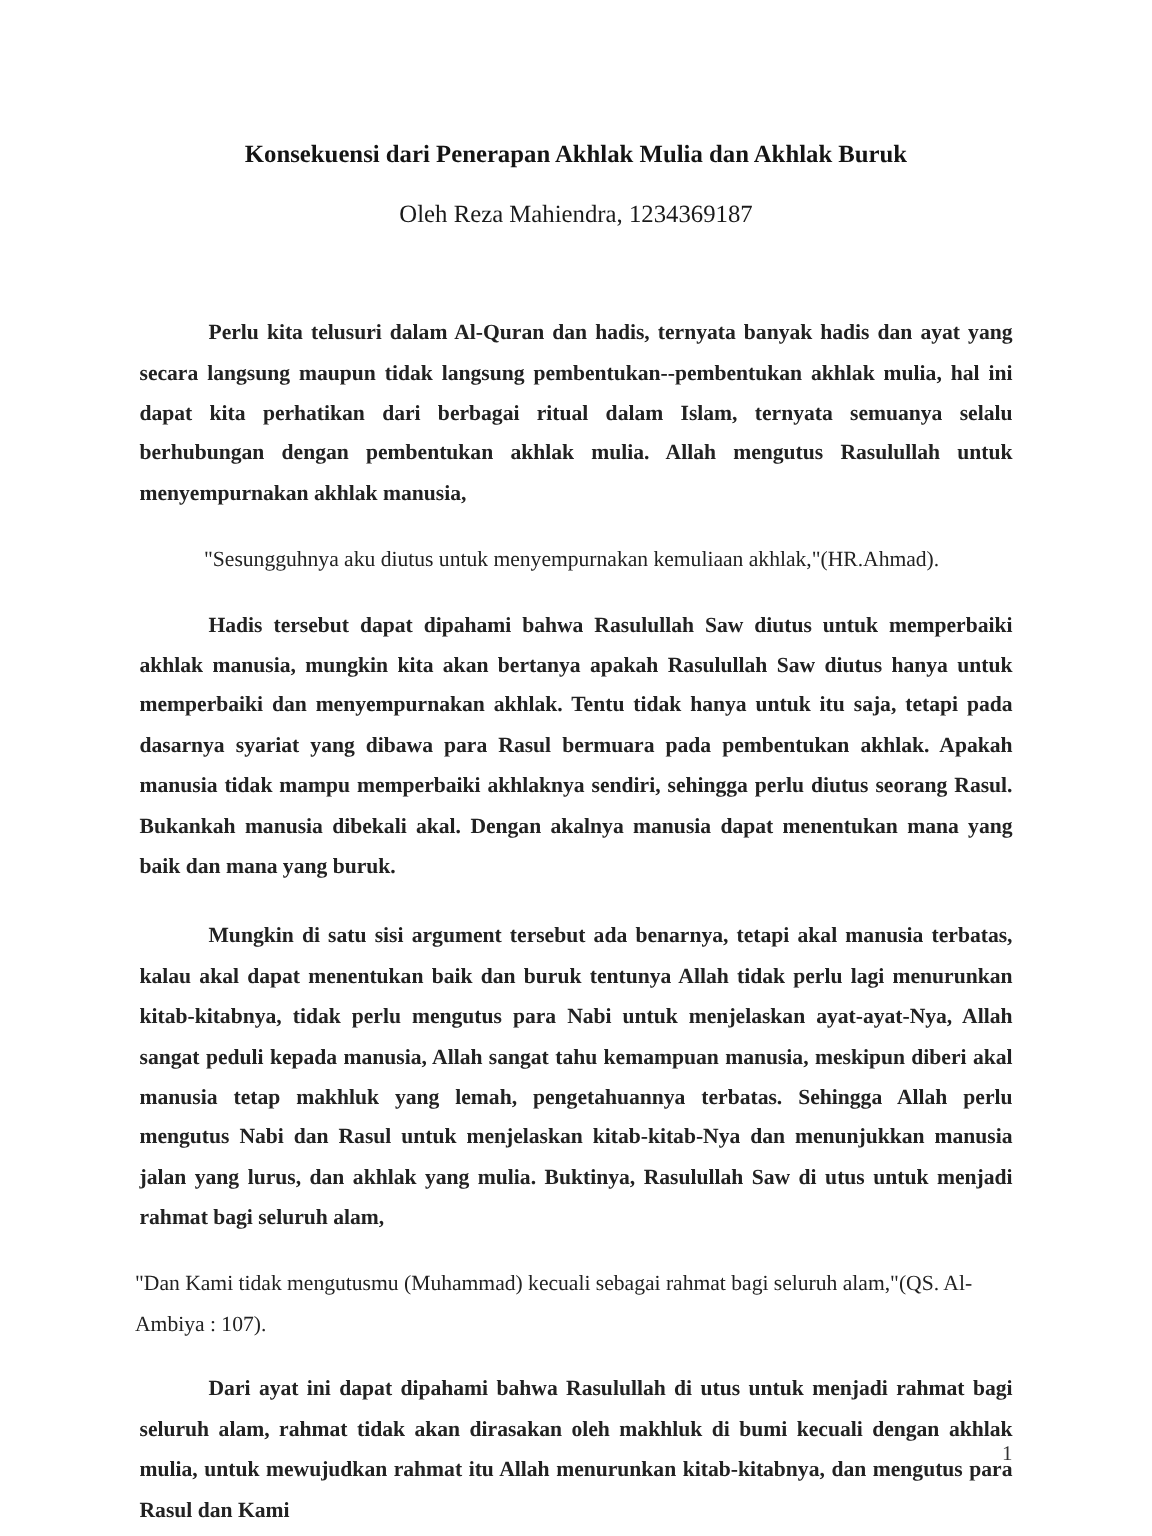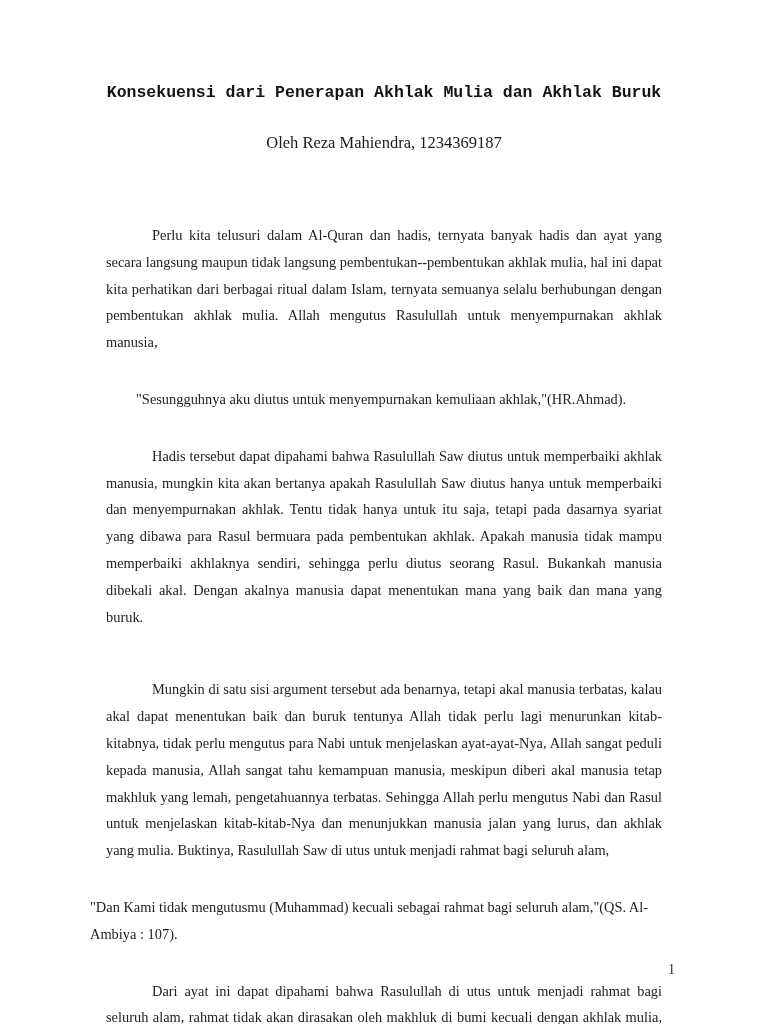--- a/index.html
+++ b/index.html
@@ -17,49 +17,49 @@
     }
     .page {
       position: absolute;
       left: 0; top: 0;
       width: 768px; height: 1024px;
       background: #ffffff;
     }
     .title {
       position: absolute;
       left: 0; width: 768px;
-      top: 83px;
+      top: 93px;
       text-align: center;
       font-weight: bold;
       font-size: 16.5px;
       color: #141414;
-      font-family: Liberation Mono, monospace;
     }
     .author {
       position: absolute;
       left: 0; width: 768px;
       top: 133px;
       text-align: center;
       font-size: 16.5px;
       color: #1a1a1a;
     }
     .body {
       position: absolute;
       left: 90px;
       width: 588px;
       top: 206px;
       font-size: 14.4px;
       line-height: 26.8px;
       color: #222;
       font-stretch: condensed;
     }
     .para {
-      margin: 16px;
+      margin: 3px;
       text-align: justify;
       text-indent: 46px;
+      font-weight: bold;
     }
     .gap {
       height: 14px;
     }
     .quote1 {
       margin: 0;
       padding-left: 46px;
       text-align: left;
     }
     .quote2 {
@@ -85,17 +85,17 @@
     <p class="para">Perlu kita telusuri dalam Al-Quran dan hadis, ternyata banyak hadis dan ayat yang secara langsung maupun tidak langsung pembentukan--pembentukan akhlak mulia, hal ini dapat kita perhatikan dari berbagai ritual dalam Islam, ternyata semuanya selalu berhubungan dengan pembentukan akhlak mulia. Allah mengutus Rasulullah untuk menyempurnakan akhlak manusia,</p>
     <div class="gap"></div>
     <p class="quote1">"Sesungguhnya aku diutus untuk menyempurnakan kemuliaan akhlak,"(HR.Ahmad).</p>
     <div class="gap"></div>
     <p class="para">Hadis tersebut dapat dipahami bahwa Rasulullah Saw diutus untuk memperbaiki akhlak manusia, mungkin kita akan bertanya apakah Rasulullah Saw diutus hanya untuk memperbaiki dan menyempurnakan akhlak. Tentu tidak hanya untuk itu saja, tetapi pada dasarnya syariat yang dibawa para Rasul bermuara pada pembentukan akhlak. Apakah manusia tidak mampu memperbaiki akhlaknya sendiri, sehingga perlu diutus seorang Rasul. Bukankah manusia dibekali akal. Dengan akalnya manusia dapat menentukan mana yang baik dan mana yang buruk.</p>
     <div class="gap"></div>
     <p class="para">Mungkin di satu sisi argument tersebut ada benarnya, tetapi akal manusia terbatas, kalau akal dapat menentukan baik dan buruk tentunya Allah tidak perlu lagi menurunkan kitab-kitabnya, tidak perlu mengutus para Nabi untuk menjelaskan ayat-ayat-Nya, Allah sangat peduli kepada manusia, Allah sangat tahu kemampuan manusia, meskipun diberi akal manusia tetap makhluk yang lemah, pengetahuannya terbatas. Sehingga Allah perlu mengutus Nabi dan Rasul untuk menjelaskan kitab-kitab-Nya dan menunjukkan manusia jalan yang lurus, dan akhlak yang mulia. Buktinya, Rasulullah Saw di utus untuk menjadi rahmat bagi seluruh alam,</p>
     <div class="gap"></div>
     <p class="quote2">"Dan Kami tidak mengutusmu (Muhammad) kecuali sebagai rahmat bagi seluruh alam,"(QS. Al-Ambiya : 107).</p>
     <div class="gap"></div>
-    <p class="para">Dari ayat ini dapat dipahami bahwa Rasulullah di utus untuk menjadi rahmat bagi seluruh alam, rahmat tidak akan dirasakan oleh makhluk di bumi kecuali dengan akhlak mulia, untuk mewujudkan rahmat itu Allah menurunkan kitab-kitabnya, dan mengutus para Rasul dan Nabi</p>
+    <p class="para">Dari ayat ini dapat dipahami bahwa Rasulullah di utus untuk menjadi rahmat bagi seluruh alam, rahmat tidak akan dirasakan oleh makhluk di bumi kecuali dengan akhlak mulia, untuk mewujudkan rahmat itu Allah menurunkan kitab-kitabnya, dan mengutus para Rasul dan Kami</p>
   </div>
 
   <div class="page-number">1</div>
 </div>
 
 </body></html>

